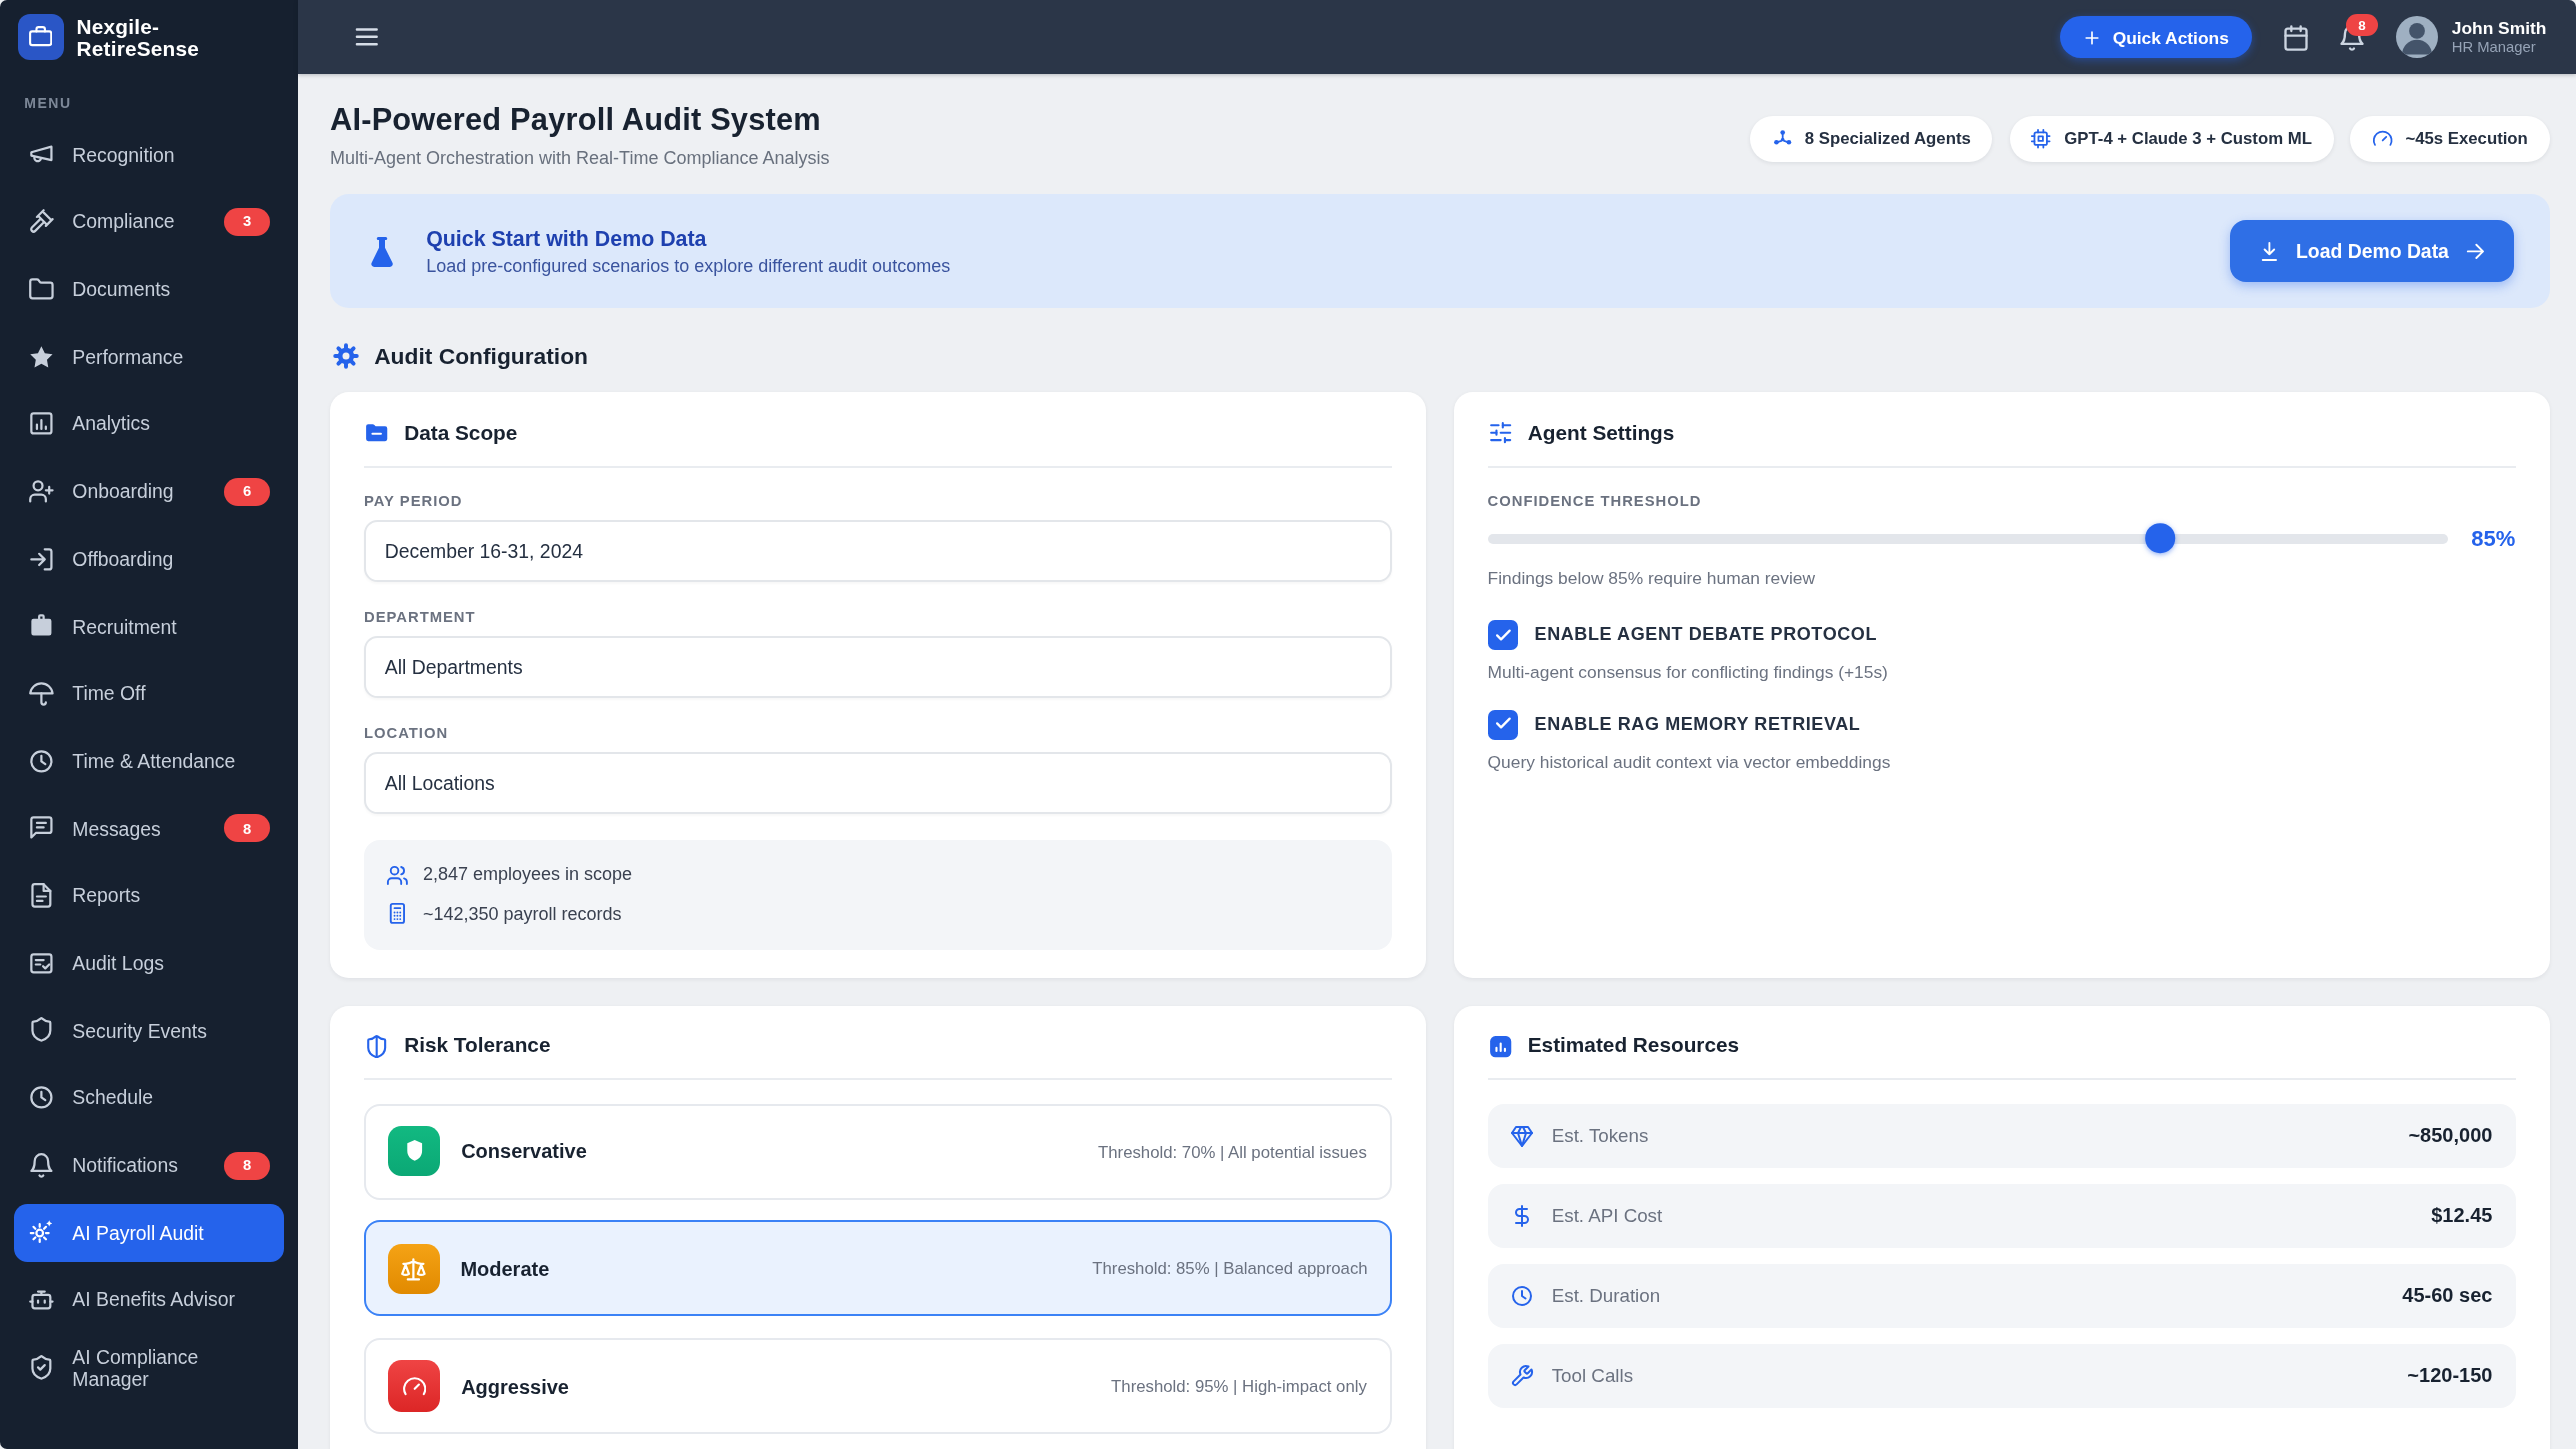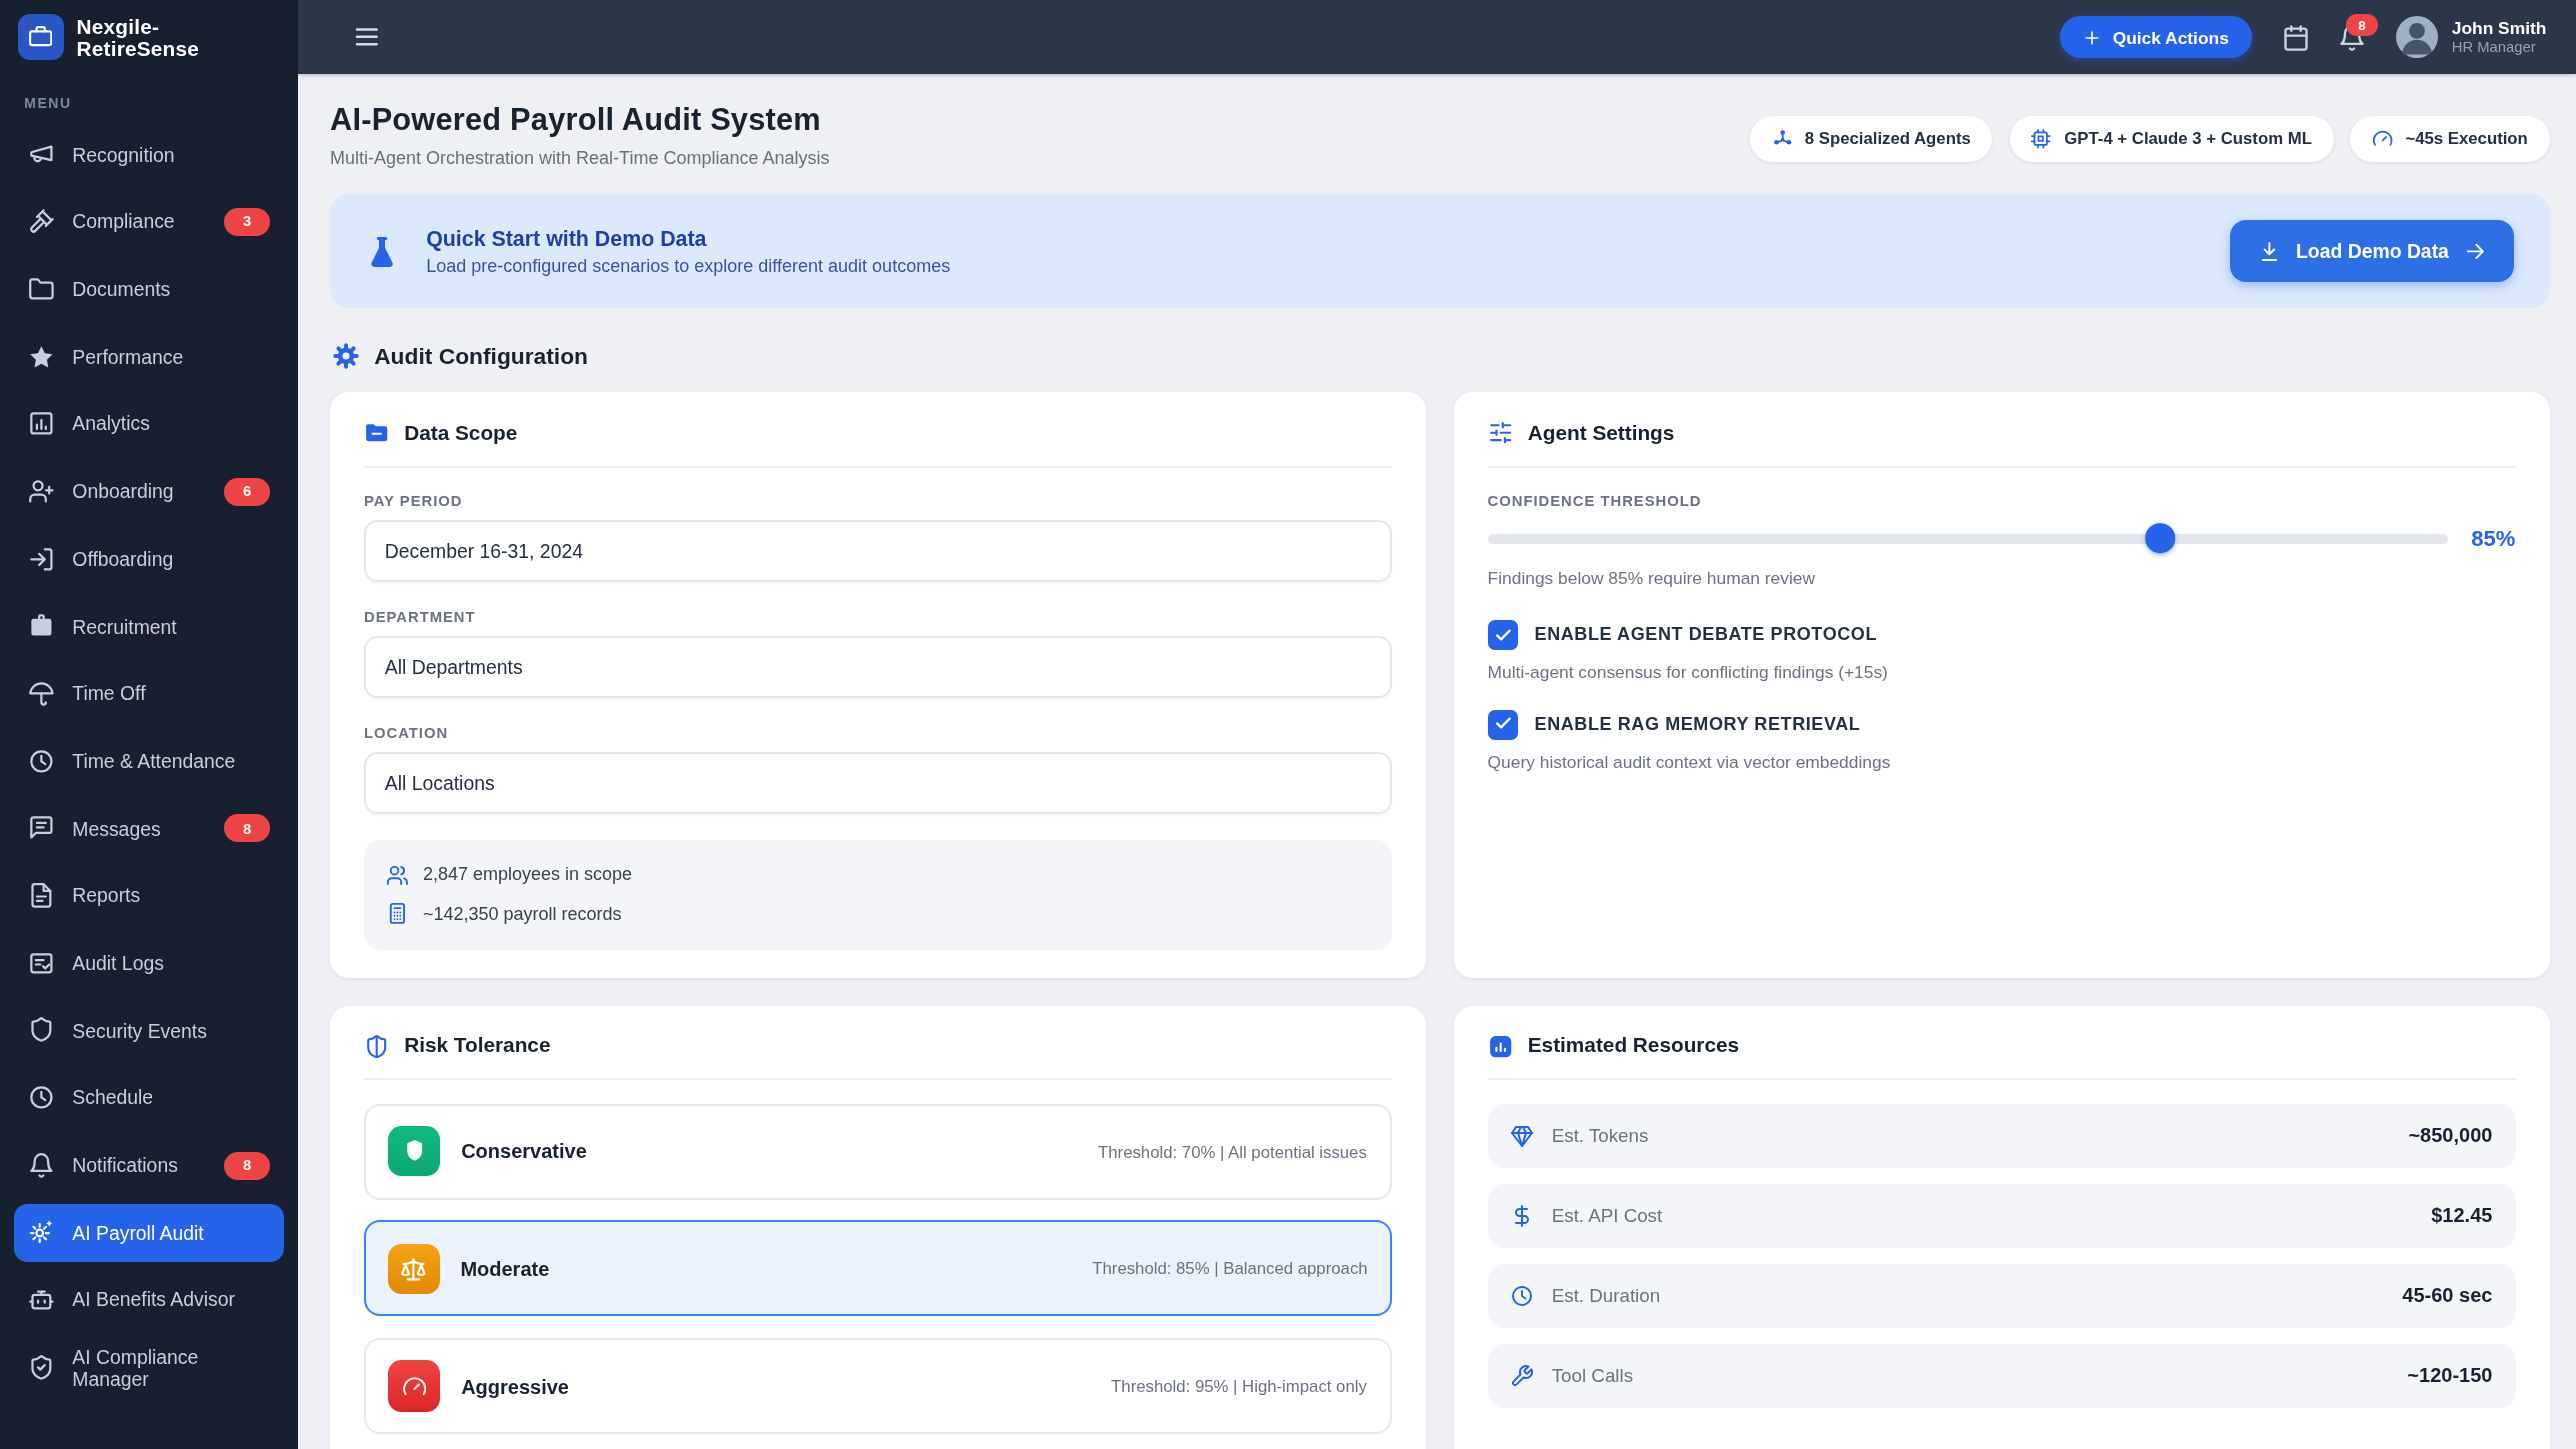--- a/index.html
+++ b/index.html
@@ -1,18 +1,18 @@
 <!DOCTYPE html>
 <html style="font-size:10.7px"><head>
 <meta charset="utf-8">
 <title>AI-Powered Payroll Audit System</title>
 <style>
   html,body{margin:0;padding:0;background:#eef0f3;width:2576px;height:1449px;overflow:hidden;
     font-family:"Liberation Sans",sans-serif;-webkit-font-smoothing:antialiased;}
-  .viewport{width:2576px;height:1449px;overflow:hidden;}
+  .viewport{width:2576px;height:1449px;overflow:hidden;border-radius:7px;}
   .stage{width:1288px;height:725px;transform:scale(2);transform-origin:0 0;display:flex;background:#eef0f3;}
   svg.ic{fill:none;stroke:currentColor;stroke-width:2;stroke-linecap:round;stroke-linejoin:round;display:block;}
 
   
   .sidebar{width:149px;flex:none;background:#16202f;display:flex;flex-direction:column;}
   .logo-row{height:37px;display:flex;align-items:center;gap:6.7px;padding:0 8.7px;flex:none;}
   .logo-mark{width:23px;height:23px;border-radius:6px;background:#2a56c6;display:flex;align-items:center;justify-content:center;color:#fff;}
   .brand{color:#fff;font-weight:bold;font-size:10.4px;letter-spacing:0.1px;}
   .menu{padding:10.7px 7.4px 0;overflow:hidden;}
   .menu-label{color:#7d8898;font-size:7px;font-weight:bold;letter-spacing:0.8px;padding:0 4.7px;margin-bottom:8px;}

